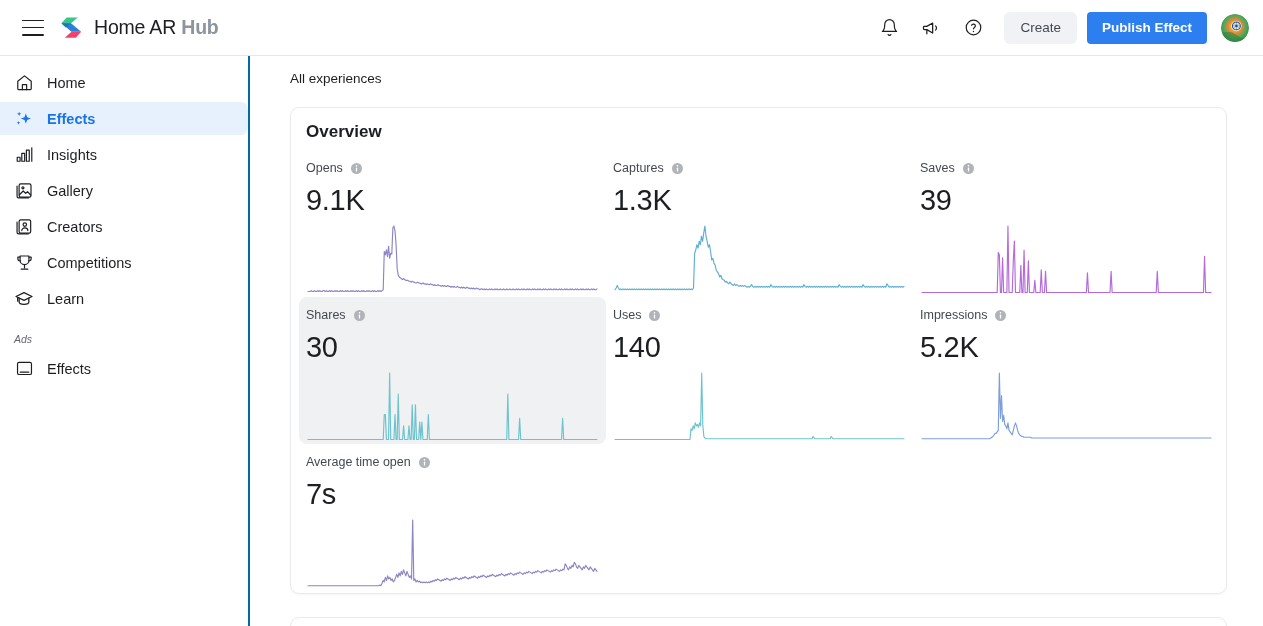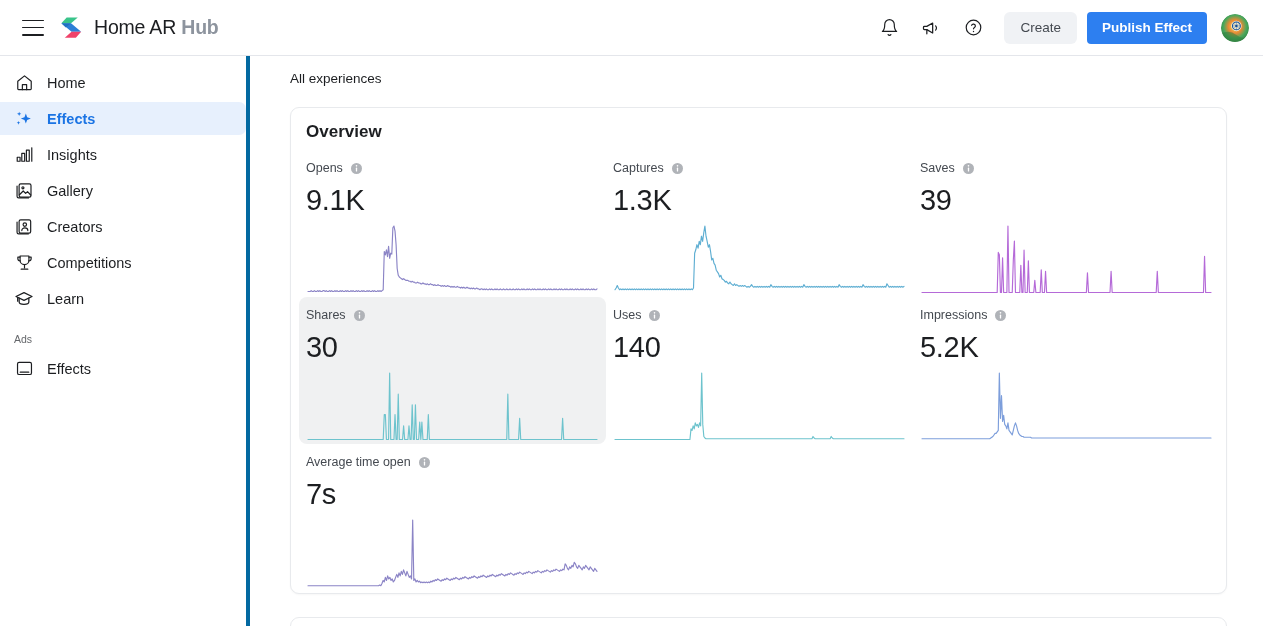--- a/index.html
+++ b/index.html
@@ -63,21 +63,21 @@
     width: 28px; height: 28px; border-radius: 50%;
     margin-left: 14px; cursor: pointer; overflow:hidden;
     display:block;
   }
 
   
   .sidebar {
     position: absolute; top: 56px; left: 0;
     width: 250px; height: 570px;
     background: #ffffff;
-    border-right: 4px solid #0369a1;
+    border-right: 2px solid #0369a1;
     padding-top: 10px;
     z-index: 10;
   }
   .nav-item {
     display: flex; align-items: center;
     height: 33px; margin-bottom: 3px;
     padding-left: 12px;
     border-radius: 0 7px 7px 0;
     cursor: pointer;
     color: #1c1e21;
@@ -85,21 +85,21 @@
   .nav-item .ico {
     width: 24px; height: 24px;
     display: flex; align-items: center; justify-content: center;
     margin-right: 11px; flex: none;
   }
   .nav-item .lbl { font-size: 14.5px; }
   .nav-item.active { background: #e7f0fd; }
   .nav-item.active .lbl { color: #1b74e4; font-weight: bold; }
   .nav-section {
     font-size: 10.5px; color: #65676b;
-    padding-left: 14px; margin-top: 18px; margin-bottom: 7px;
+    padding-left: 14px; margin-top: 18px; margin-bottom: 7px; font-style: italic;
   }
 
   
   .main {
     position: absolute; top: 56px; left: 250px;
     width: 1013px; height: 570px;
     background: #ffffff;
     overflow: hidden;
   }
   .page-title {

